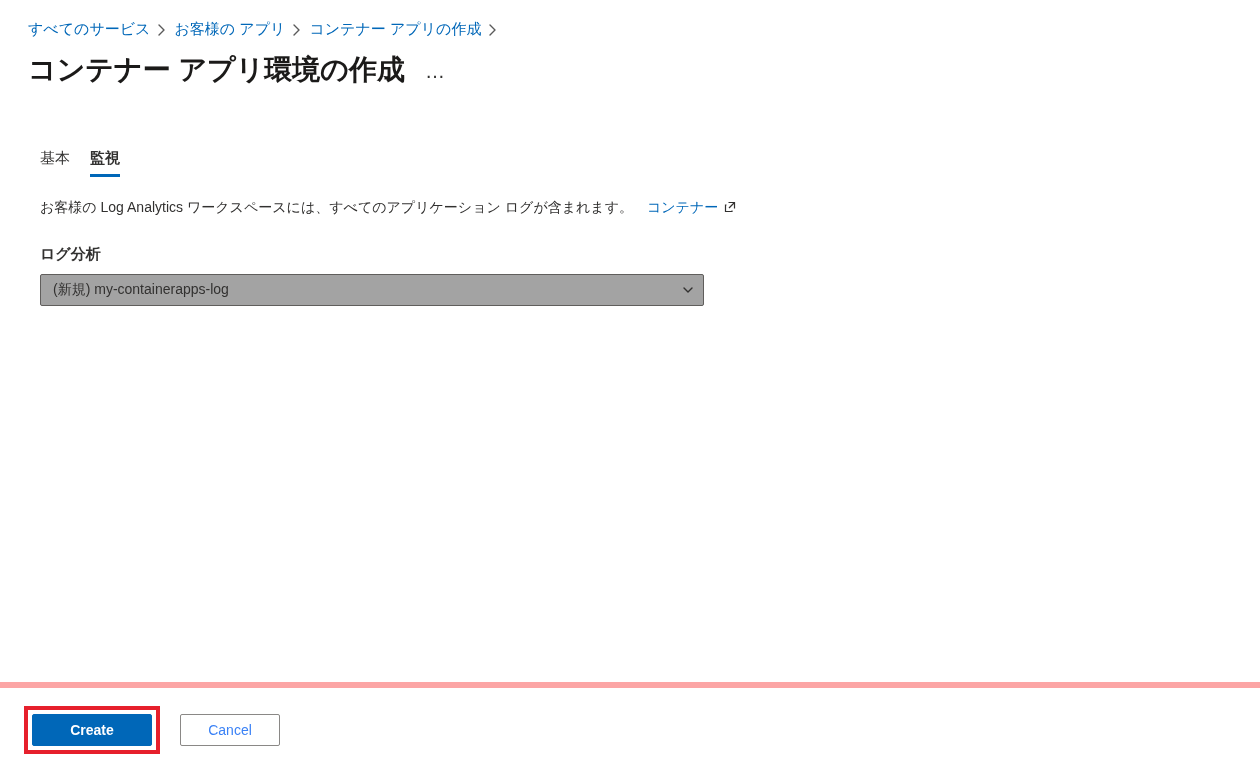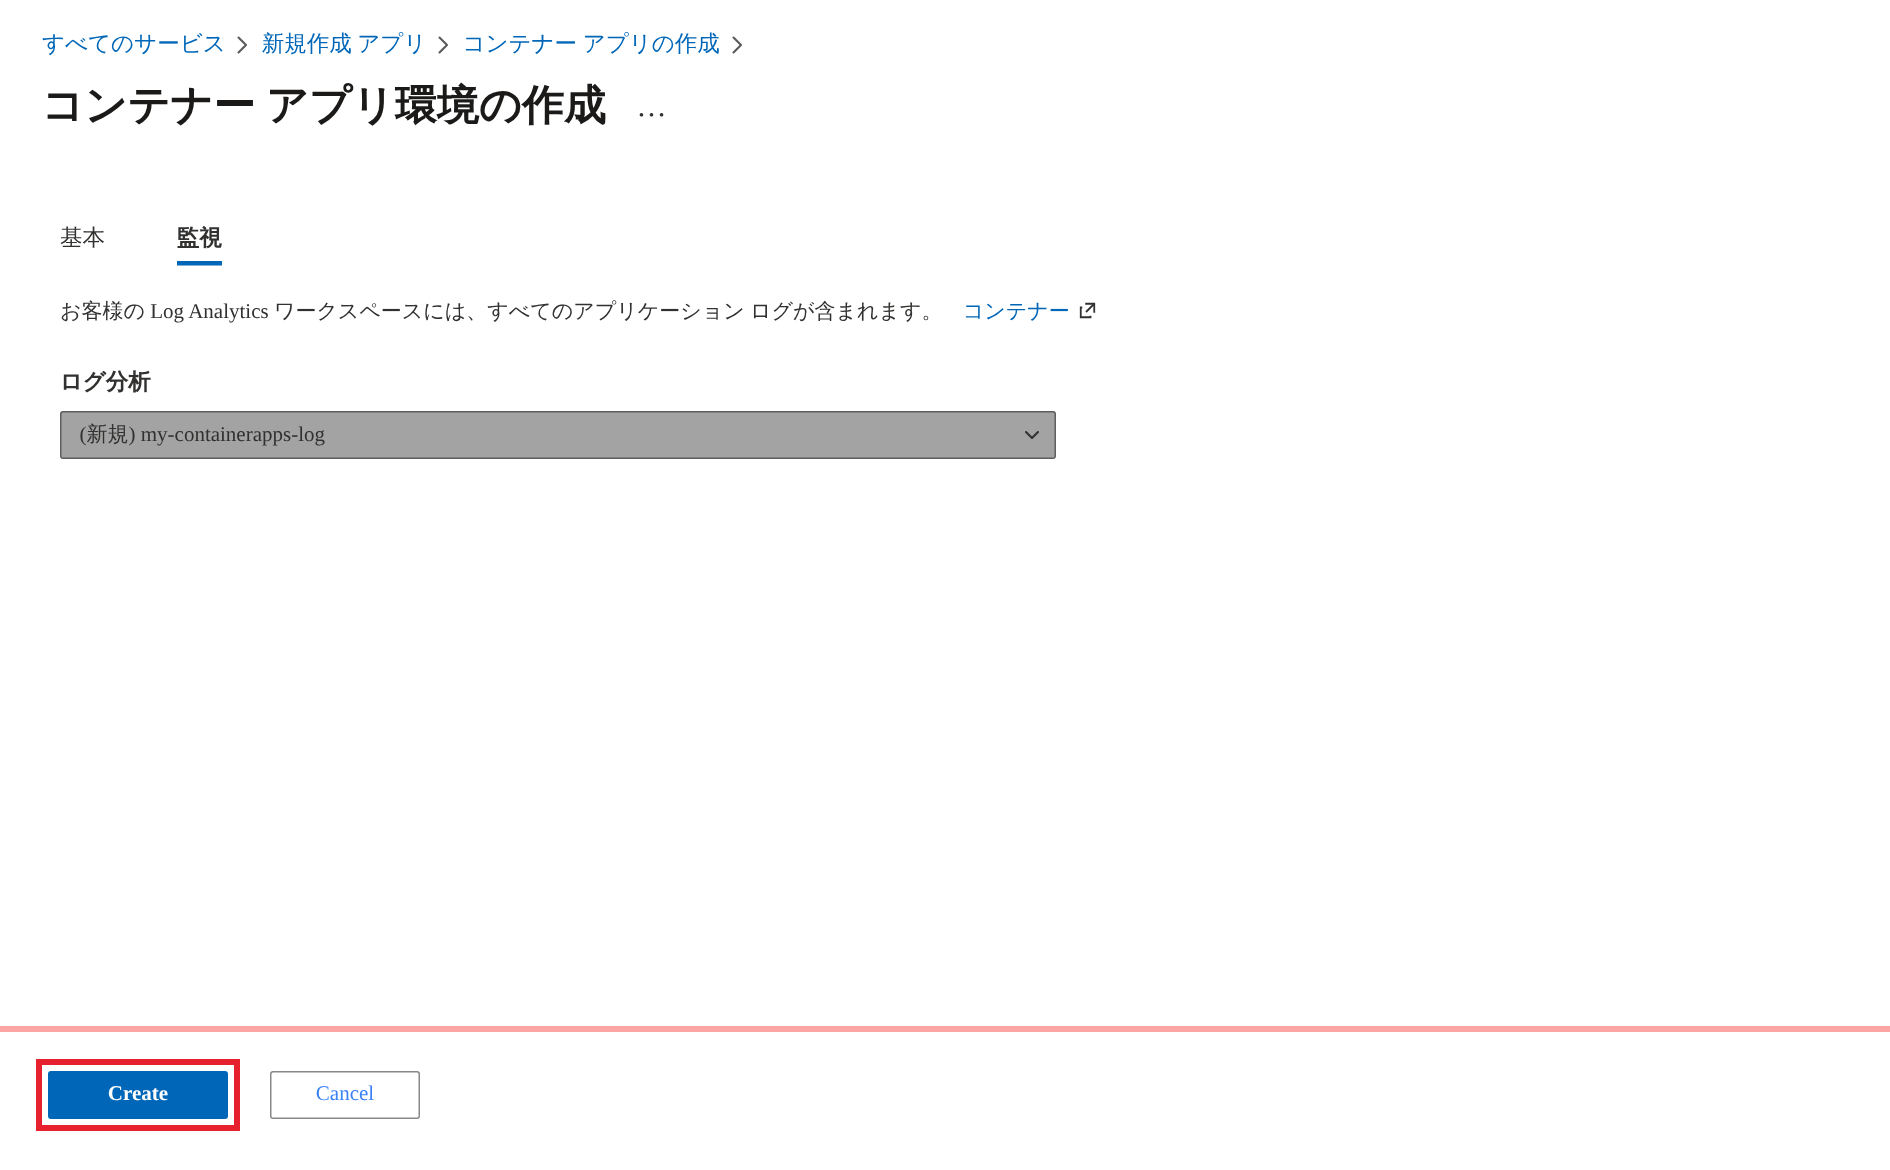--- a/index.html
+++ b/index.html
@@ -11,21 +11,20 @@
     font-size: 14px;
     color: #323130;
     background: #ffffff;
   }
   .page {
     display: flex;
     flex-direction: column;
     height: 780px;
     width: 1260px;
     position: relative;
-    font-family: Liberation Serif, serif;
   }
 
   
   .breadcrumb {
     display: flex;
     align-items: center;
     gap: 8px;
     padding: 20px 28px 0 28px;
     font-size: 15px;
     flex-wrap: wrap;
@@ -65,21 +64,21 @@
   
   .body-area {
     flex: 1;
     padding: 60px 40px 0 40px;
     overflow: auto;
   }
 
   
   .tabs {
     display: flex;
-    gap: 48px;
+    gap: 20px;
     border-bottom: 0;
     margin-bottom: 22px;
   }
   .tab {
     font-size: 15px;
     color: #323130;
     padding-bottom: 6px;
     cursor: pointer;
     border-bottom: 3px solid transparent;
   }
@@ -152,21 +151,21 @@
   }
   .sublink a {
     color: #0067b8;
     text-decoration: none;
     font-size: 14px;
     cursor: pointer;
   }
 
   
   .footer {
-    border-top: 4px solid #fca5a5;
+    border-top: 6px solid #fca5a5;
     padding: 18px 8px 26px 24px;
     display: flex;
     align-items: center;
     gap: 20px;
   }
   .highlight-box {
     border: 4px solid #e6202c;
     padding: 4px;
     display: inline-block;
   }
@@ -198,21 +197,21 @@
 
 <div class="page">
 
   <nav class="breadcrumb">
     <a>すべてのサービス</a>
     <span class="sep">
       <svg width="8" height="12" viewBox="0 0 8 12">
           <path d="M1 1 L6 6 L1 11" stroke="#5a5a5a" stroke-width="1.4" fill="none" stroke-linecap="round" stroke-linejoin="round"></path>
         </svg>
     </span>
-    <a>新規作成 アプリ</a>
+    <a>お客様の アプリ</a>
     <span class="sep">
       <svg width="8" height="12" viewBox="0 0 8 12">
           <path d="M1 1 L6 6 L1 11" stroke="#5a5a5a" stroke-width="1.4" fill="none" stroke-linecap="round" stroke-linejoin="round"></path>
         </svg>
     </span>
     <a>コンテナー アプリの作成</a>
     <span class="sep">
       <svg width="8" height="12" viewBox="0 0 8 12">
           <path d="M1 1 L6 6 L1 11" stroke="#5a5a5a" stroke-width="1.4" fill="none" stroke-linecap="round" stroke-linejoin="round"></path>
         </svg>

